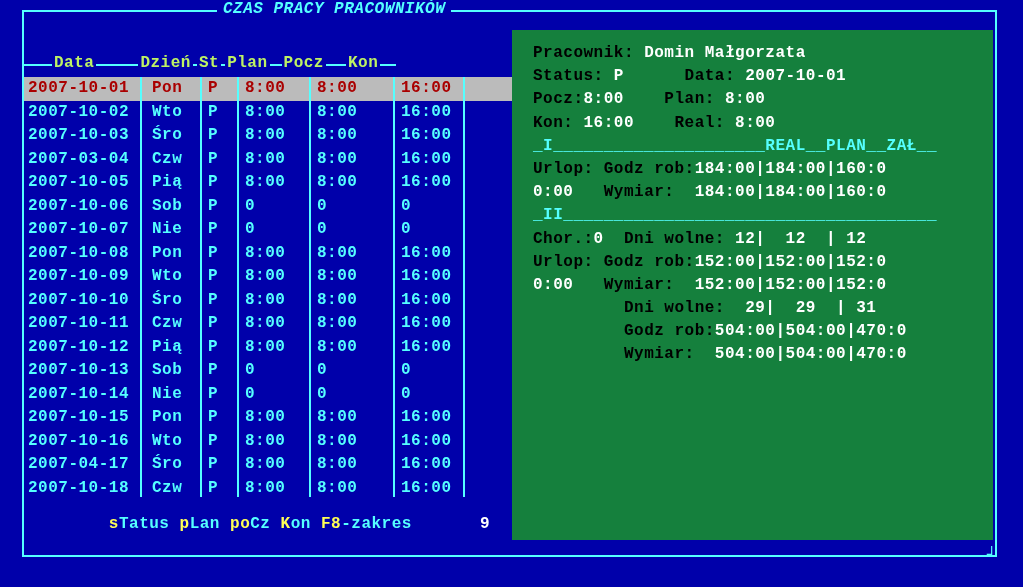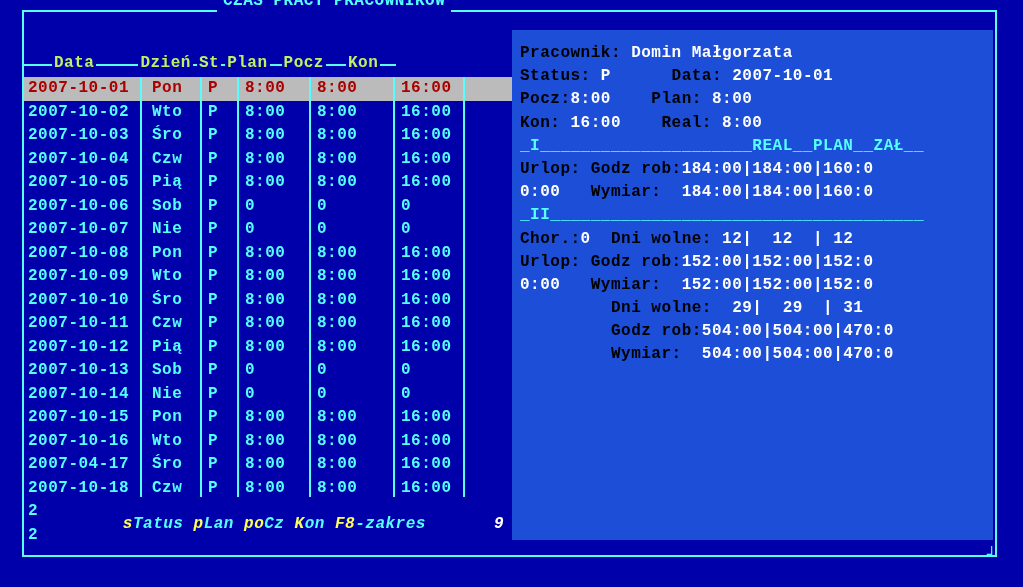--- a/index.html
+++ b/index.html
@@ -24,21 +24,22 @@
     border: 2px solid #55ffff;
     border-top: none;
   }
   .main-title-line {
     position: absolute;
     top: -2px;
     left: -2px;
     right: -2px;
     height: 2px;
     display: flex;
-    align-items: center;
+    align-items: flex-start;
+    font-style: italic;
   }
   .title-seg-left {
     flex: 0 0 195px;
     border-top: 2px solid #55ffff;
   }
   .main-title {
     color: #55ffff;
     padding: 0 6px;
     position: relative;
     top: -10px;
@@ -51,22 +52,22 @@
     display: flex;
     margin-top: 18px;
     height: 510px;
   }
   .left-panel {
     flex: 0 0 488px;
     position: relative;
   }
   .right-panel {
     flex: 1;
-    background: #1d4ed8;
-    padding: 12px 8px;
+    background: #15803d;
+    padding: 12px 21px;
     color: #000000;
     position: relative;
     margin-right: 2px;
   }
   .right-panel .white { color: #ffffff; }
   .right-panel .cyan { color: #55ffff; }
   .right-panel .line {
     white-space: pre;
     line-height: 1.45;
   }
@@ -105,27 +106,26 @@
   .sep {
     border-left: 2px solid #55ffff;
     width: 0;
     margin-right: 6px;
     align-self: stretch;
   }
   .row.selected .sep { border-left-color: #55ffff; }
   .footer {
     position: absolute;
     bottom: -11px;
-    left: 14px;
+    left: 0;
     color: #55ffff;
     background: #0000aa;
     padding: 0 4px;
     white-space: pre;
     width: 470px;
-    font-style: italic;
   }
   .footer .yel { color: #ffff55; }
   .footer .num { color: #ffffff; float:right;}
   .right-footer {
     position: absolute;
     bottom: -9px;
     right: -2px;
     color: #55ffff;
   }
 </style>
@@ -193,21 +193,21 @@
             <span class="cell c-st">P</span>
             <span class="sep"></span>
             <span class="cell c-plan">8:00</span>
             <span class="sep"></span>
             <span class="cell c-pocz">8:00</span>
             <span class="sep"></span>
             <span class="cell c-kon">16:00</span>
             <span class="sep"></span>
           </div>
           <div class="row">
-            <span class="cell c-date">2007-10-04</span>
+            <span class="cell c-date">2007-03-04</span>
             <span class="sep"></span>
             <span class="cell c-day">Czw</span>
             <span class="sep"></span>
             <span class="cell c-st">P</span>
             <span class="sep"></span>
             <span class="cell c-plan">8:00</span>
             <span class="sep"></span>
             <span class="cell c-pocz">8:00</span>
             <span class="sep"></span>
             <span class="cell c-kon">16:00</span>

